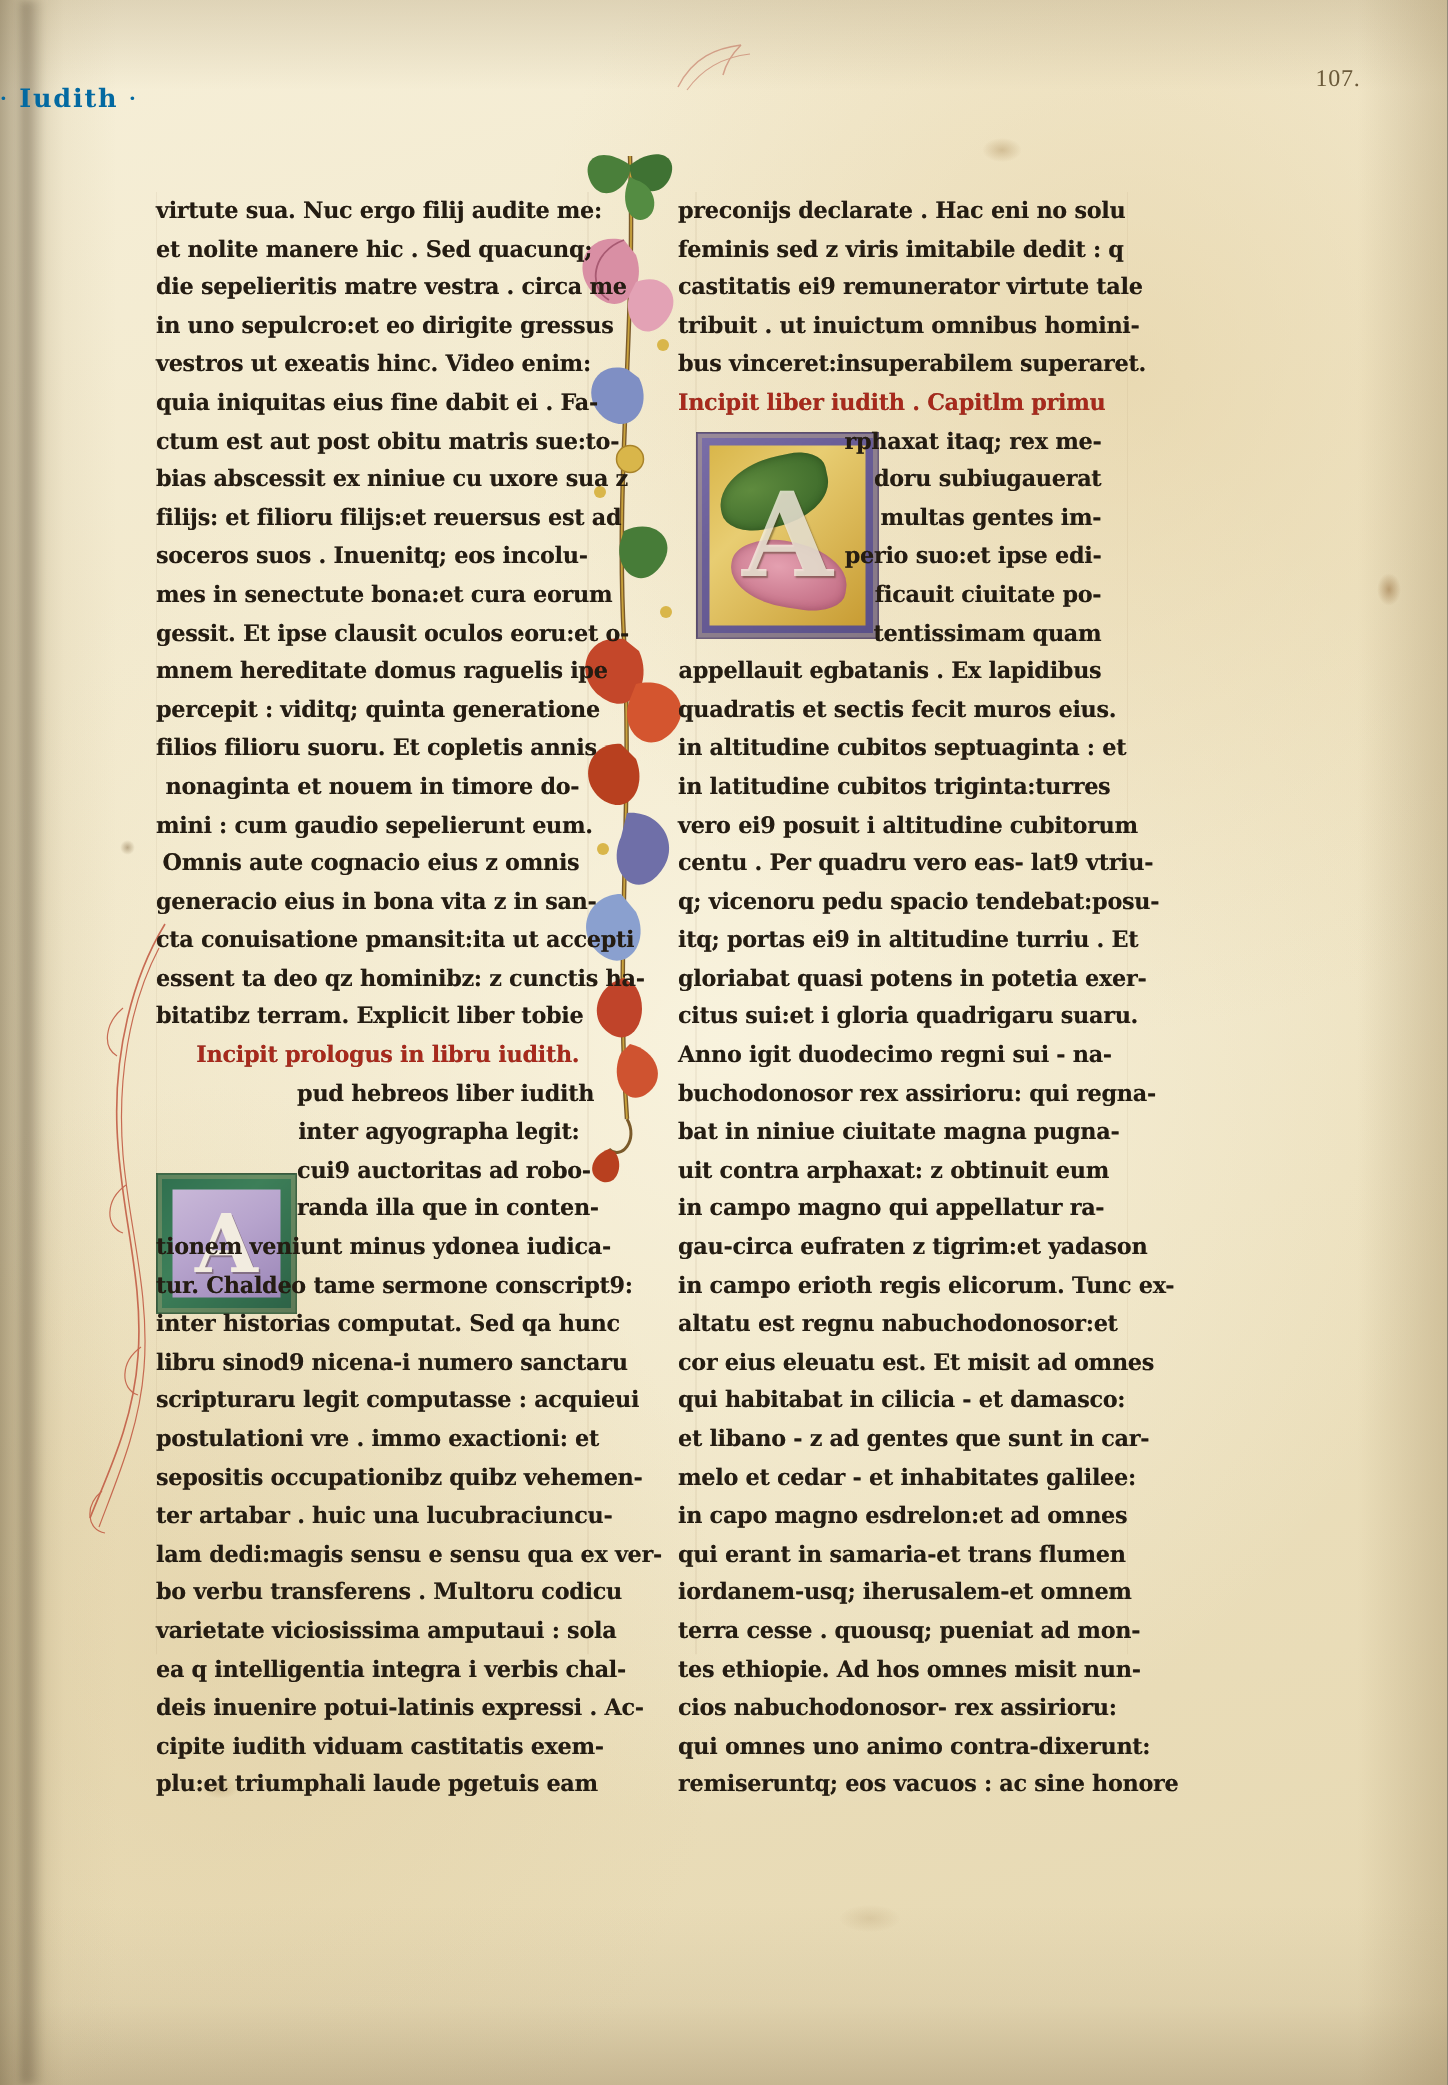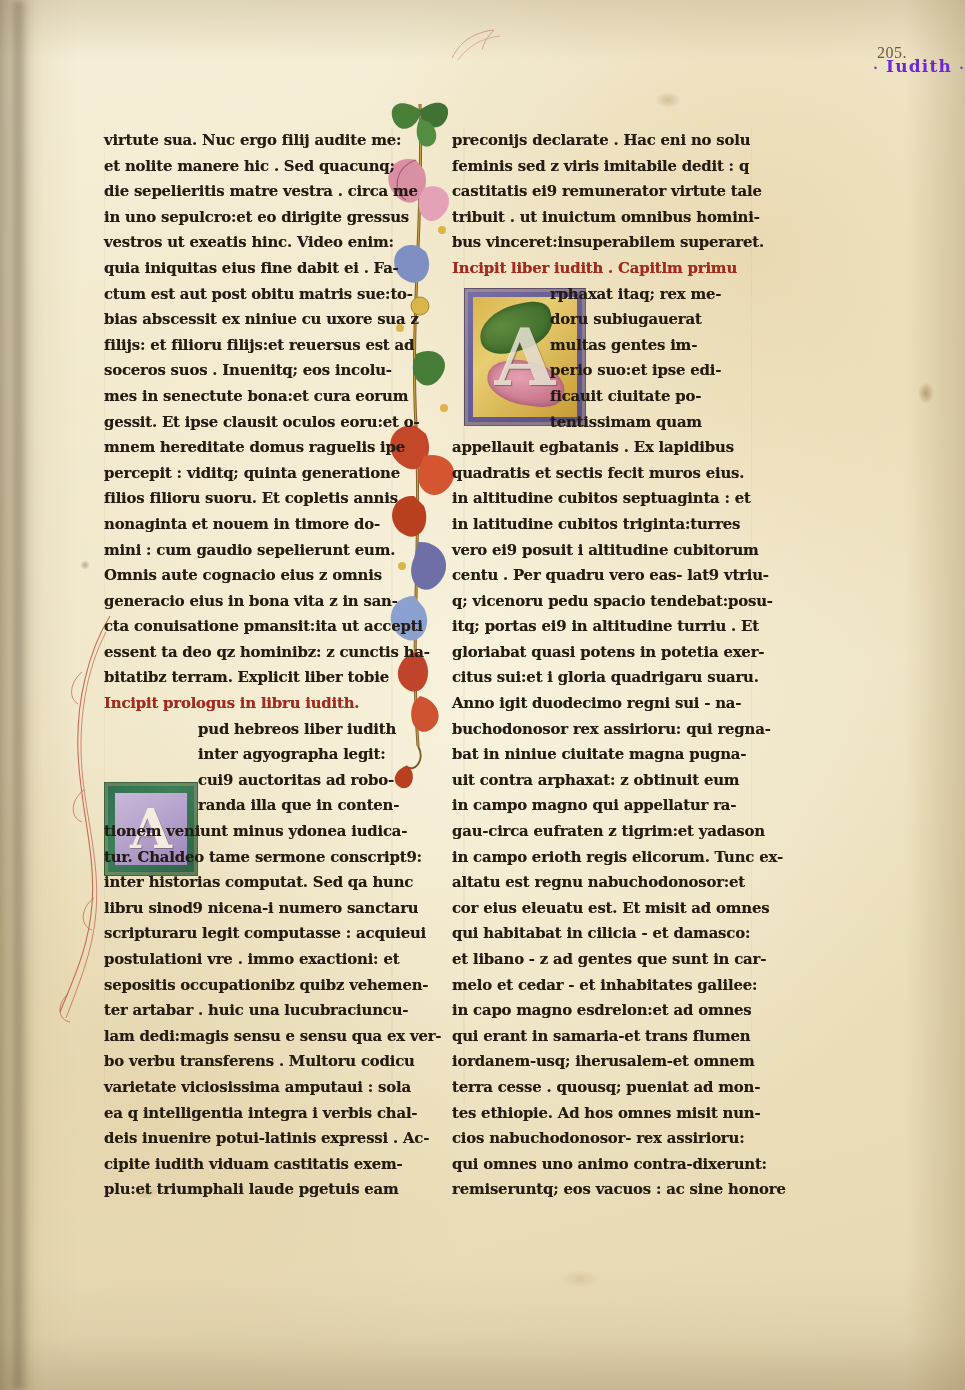--- a/index.html
+++ b/index.html
@@ -74,22 +74,22 @@
     font-family: "Liberation Serif", serif;
     font-size: 16px;
     color: #6b5a3a;
     letter-spacing: 0.5px;
   }
   
   .running-head {
     position: absolute;
     left: 0; right: 0;
     top: 56px;
-    text-align: right;
-    color: #6d28d9;
+    text-align: left;
+    color: #0369a1;
     font-family: "DejaVu Serif", serif;
     font-size: 17px;
     font-weight: bold;
     letter-spacing: 1.2px;
   }
   .running-head .dot { font-size: 13px; vertical-align: middle; }
 
   
   .head-flourish {
     position: absolute;
@@ -104,20 +104,21 @@
     left: 104px;
     top: 128px;
     width: 648px;
     height: 975px;
   }
   .col {
     position: absolute;
     top: 0;
     width: 288px;
     height: 975px;
+    text-align: right;
   }
   .col.left { left: 0; }
   .col.right { left: 348px; }
 
   .line {
     font-family: "DejaVu Serif", serif;
     font-size: 15.2px;
     line-height: 25.6px;
     color: #241c12;
     white-space: nowrap;
@@ -249,21 +250,21 @@
   <div class="edge-right"></div>
   <div class="edge-bottom"></div>
   <div class="gutter-left"></div>
 
   <div class="stain s1"></div>
   <div class="stain s2"></div>
   <div class="stain s3"></div>
   <div class="stain s4"></div>
   <div class="stain s5"></div>
 
-  <div class="folio">205.</div>
+  <div class="folio">107.</div>
 
   <div class="running-head">
     <span class="dot">·</span>
     <span>Iudith</span>
     <span class="dot">·</span>
   </div>
 
   <svg class="head-flourish" viewBox="0 0 60 36">
     <path d="M4 32 C14 12, 30 6, 46 4 M46 4 C40 10, 36 16, 34 24" stroke="#b5503f" stroke-width="1" fill="none"></path>
     <path d="M10 34 C20 20, 34 12, 52 10" stroke="#b5503f" stroke-width="0.8" fill="none"></path>

